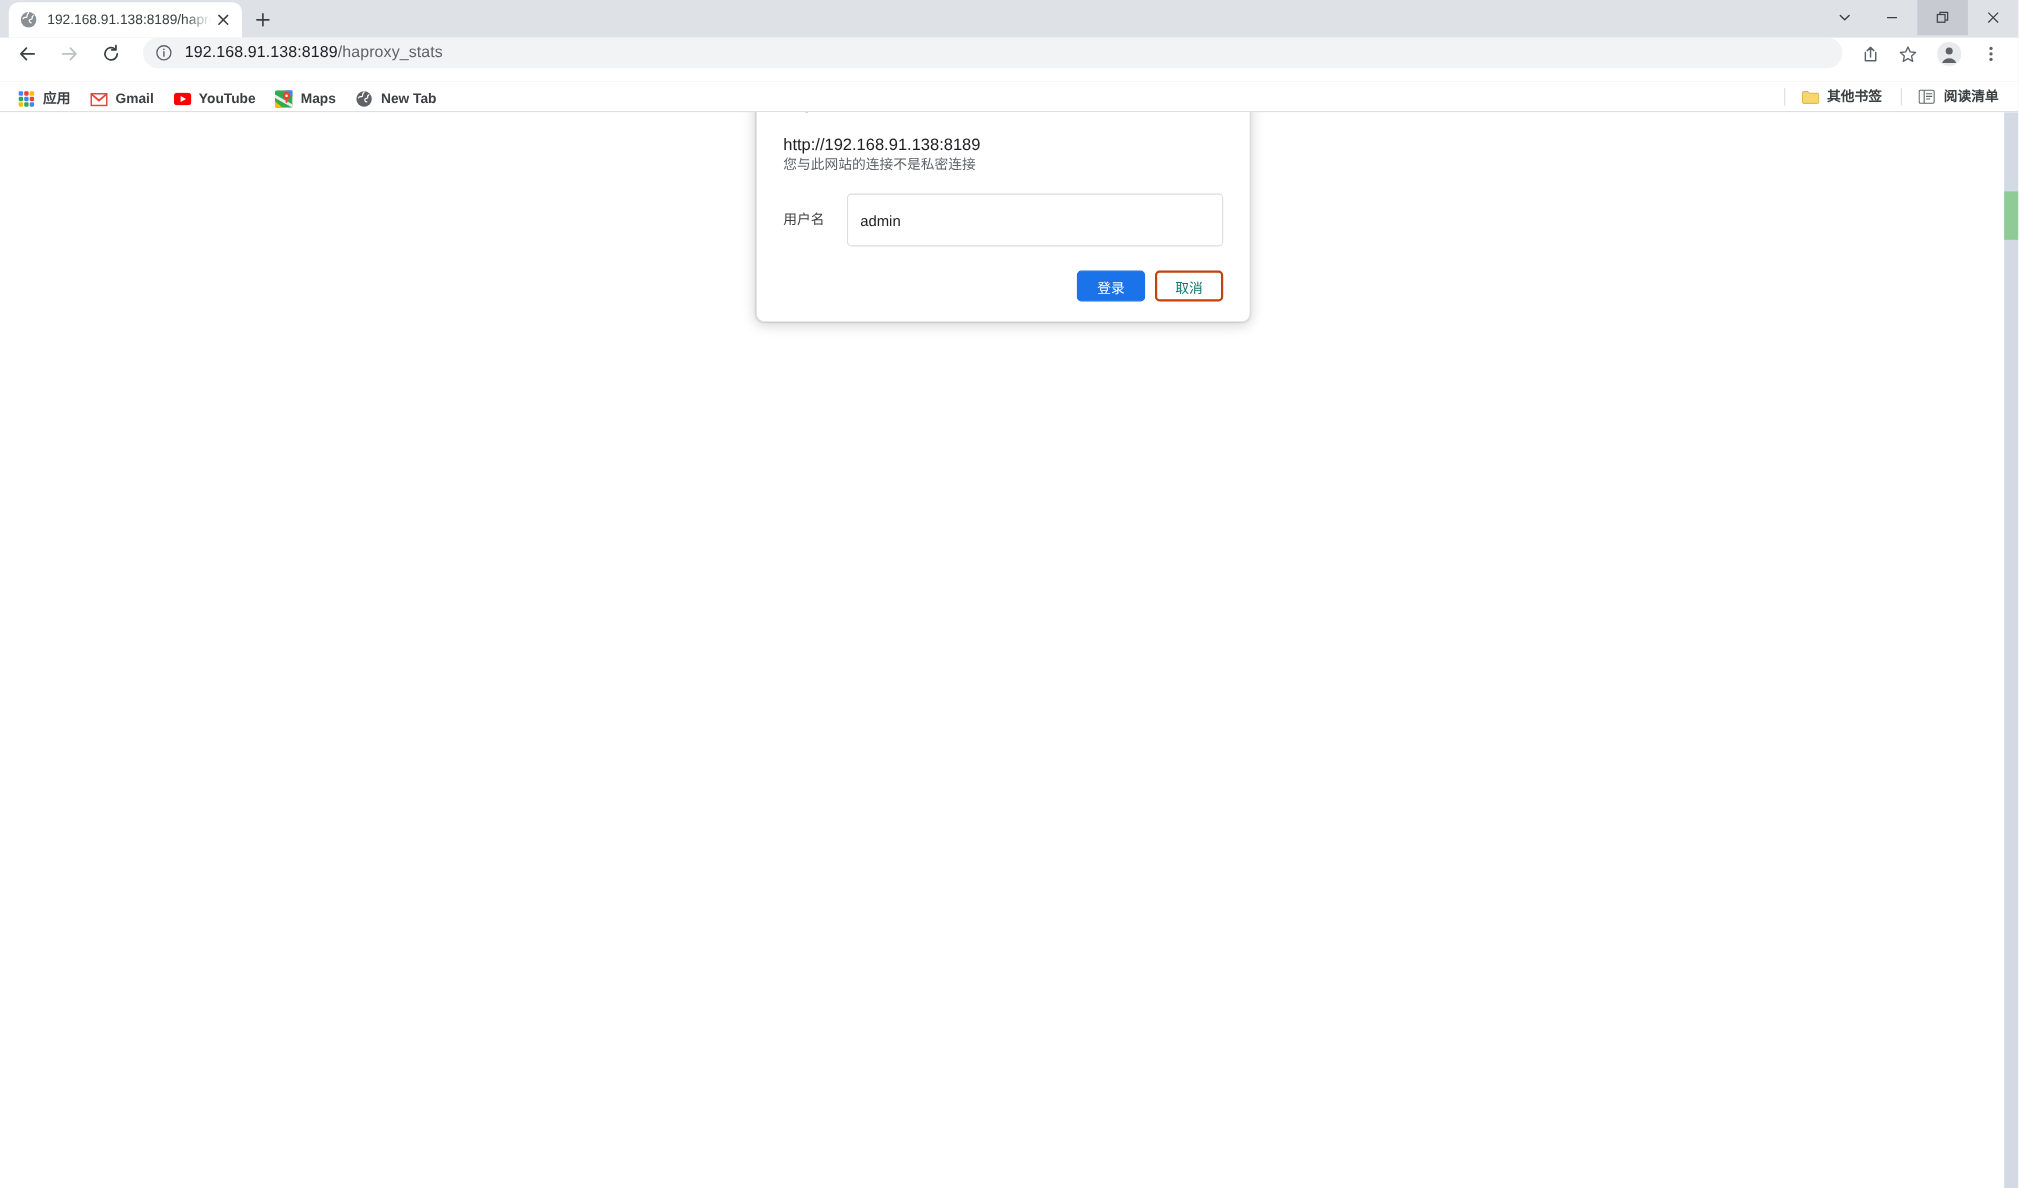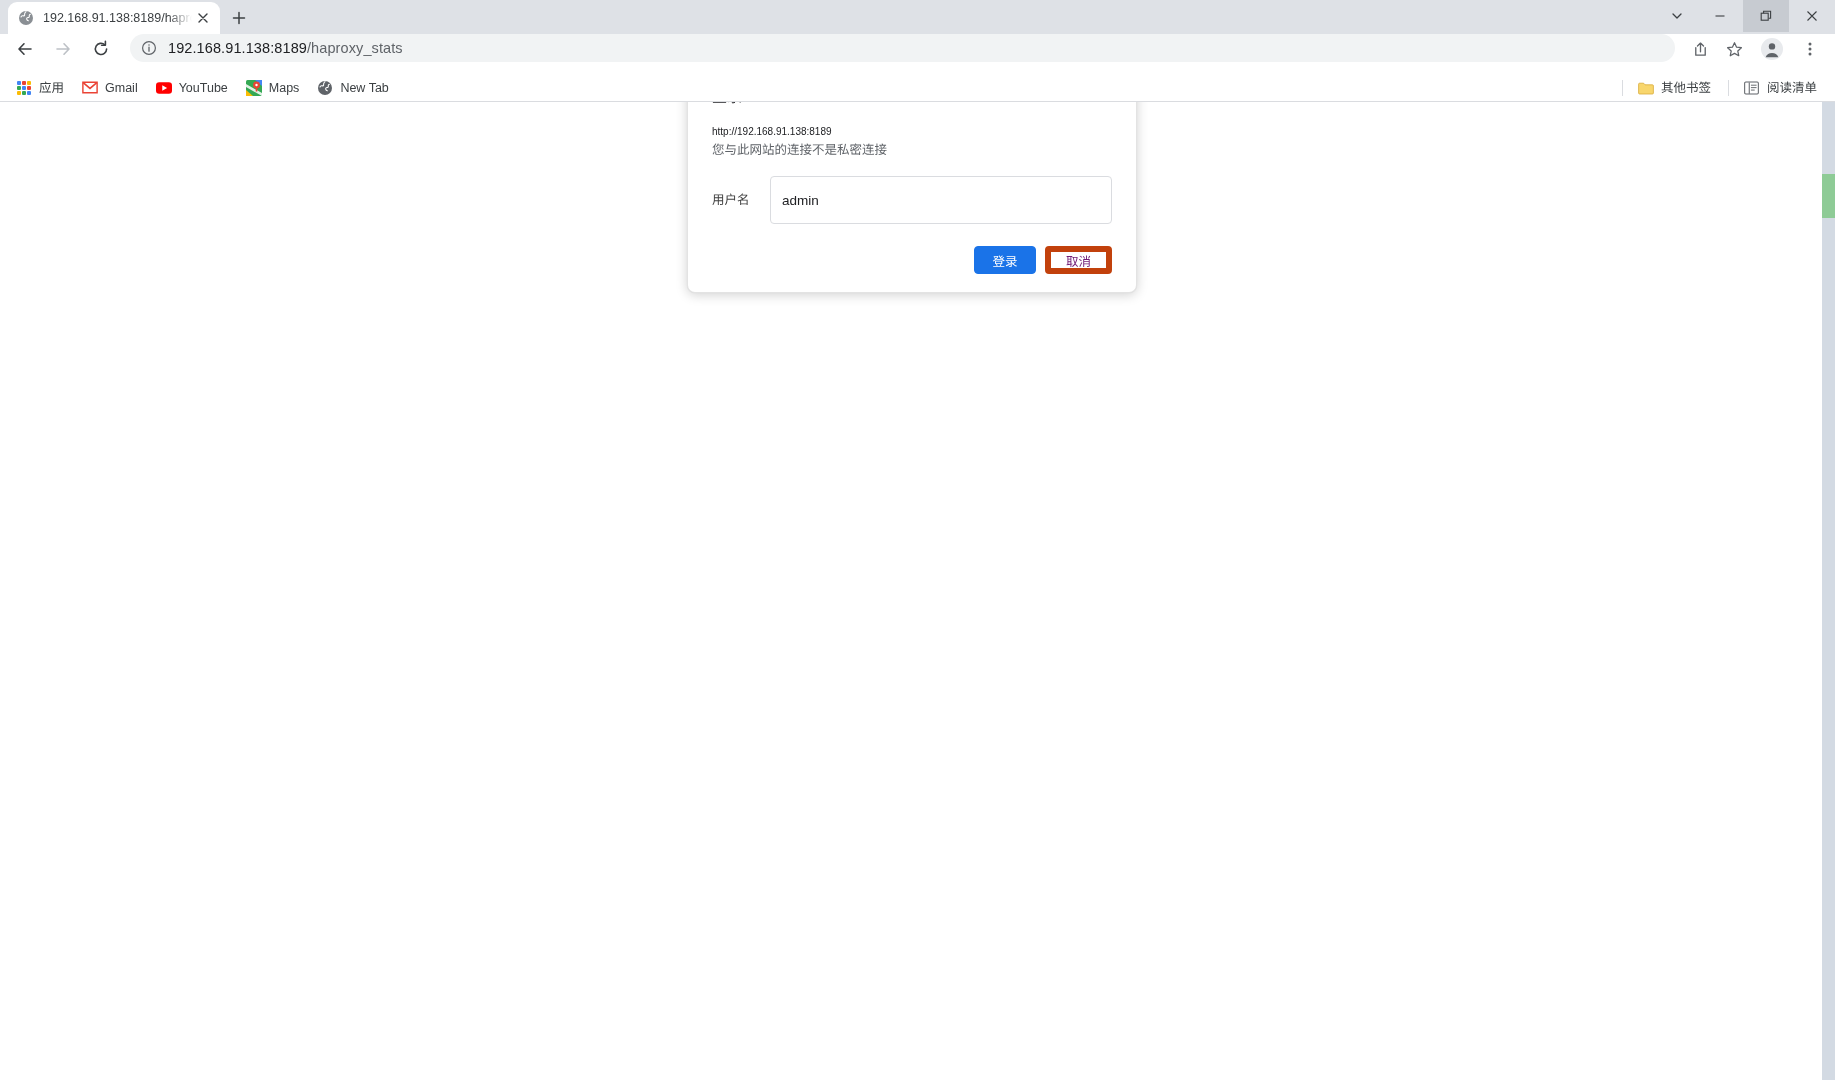--- a/index.html
+++ b/index.html
@@ -161,25 +161,26 @@
     margin: 0 2px;
   }
   .tb-icon.avatar { margin: 0 6px; }
 
   
   .bookmarks-bar {
     height: 28px;
     background: #ffffff;
     border-bottom: 1px solid #dadce0;
     display: flex;
-    align-items: center;
+    align-items: flex-end;
     padding: 0 20px 0 8px;
     box-sizing: border-box;
     flex: none;
     position: relative;
+    font-weight: bold;
   }
   .bm-item {
     display: flex;
     align-items: center;
     height: 22px;
     padding: 0 8px;
     border-radius: 4px;
     margin-right: 2px;
     white-space: nowrap;
   }
@@ -250,21 +251,21 @@
     z-index: 20;
   }
   .dlg-title {
     font-size: 15px;
     color: #202124;
     line-height: 22px;
     margin-bottom: 14px;
     font-weight: 400;
   }
   .dlg-origin {
-    font-size: 10px;
+    font-size: 15px;
     color: #202124;
     line-height: 19px;
   }
   .dlg-warning {
     font-size: 12.5px;
     color: #5f6368;
     line-height: 19px;
     margin-bottom: 16px;
   }
   .field-row {
@@ -322,22 +323,22 @@
     box-sizing: border-box;
   }
   .btn-primary {
     background: #1a73e8;
     color: #ffffff;
     border: 1px solid #1a73e8;
     margin-right: 9px;
   }
   .btn-secondary {
     background: #ffffff;
-    color: #701a75;
-    border: 6px solid #c2410c;
+    color: #0f766e;
+    border: 2px solid #c2410c;
   }
 
   
   .apps-grid {
     width: 14px;
     height: 14px;
     display: grid;
     grid-template-columns: repeat(3, 4px);
     grid-template-rows: repeat(3, 4px);
     gap: 1px;

